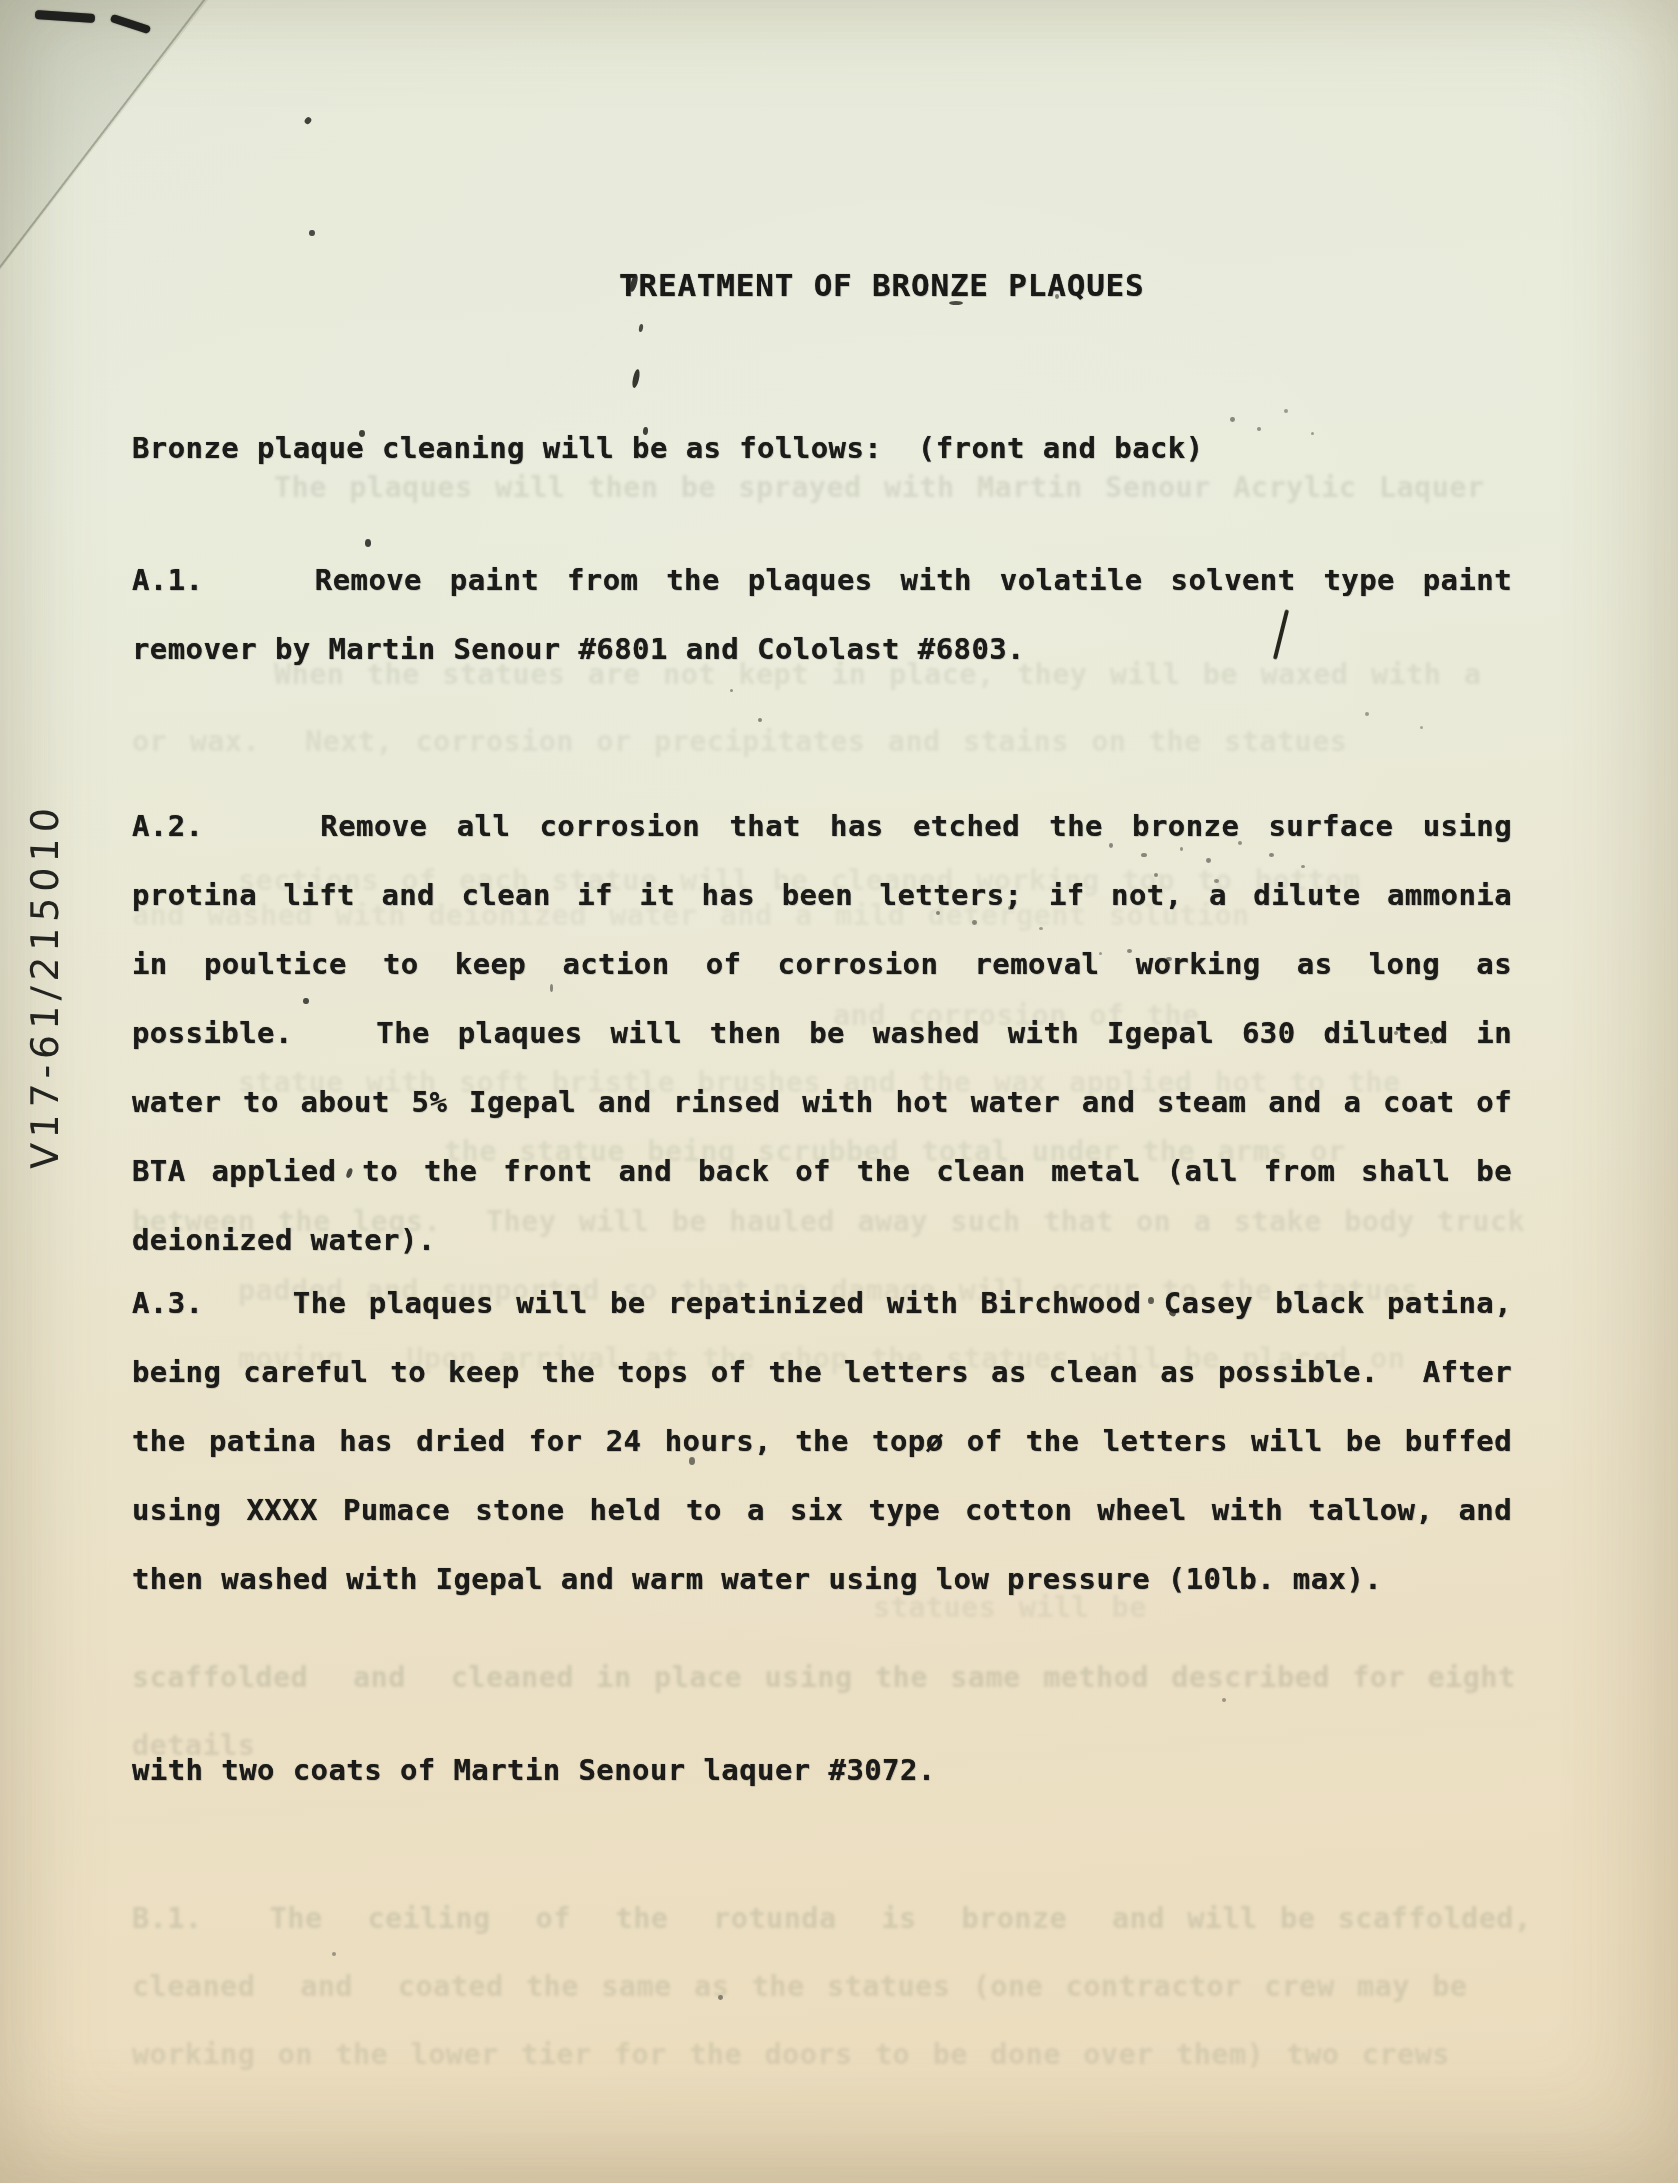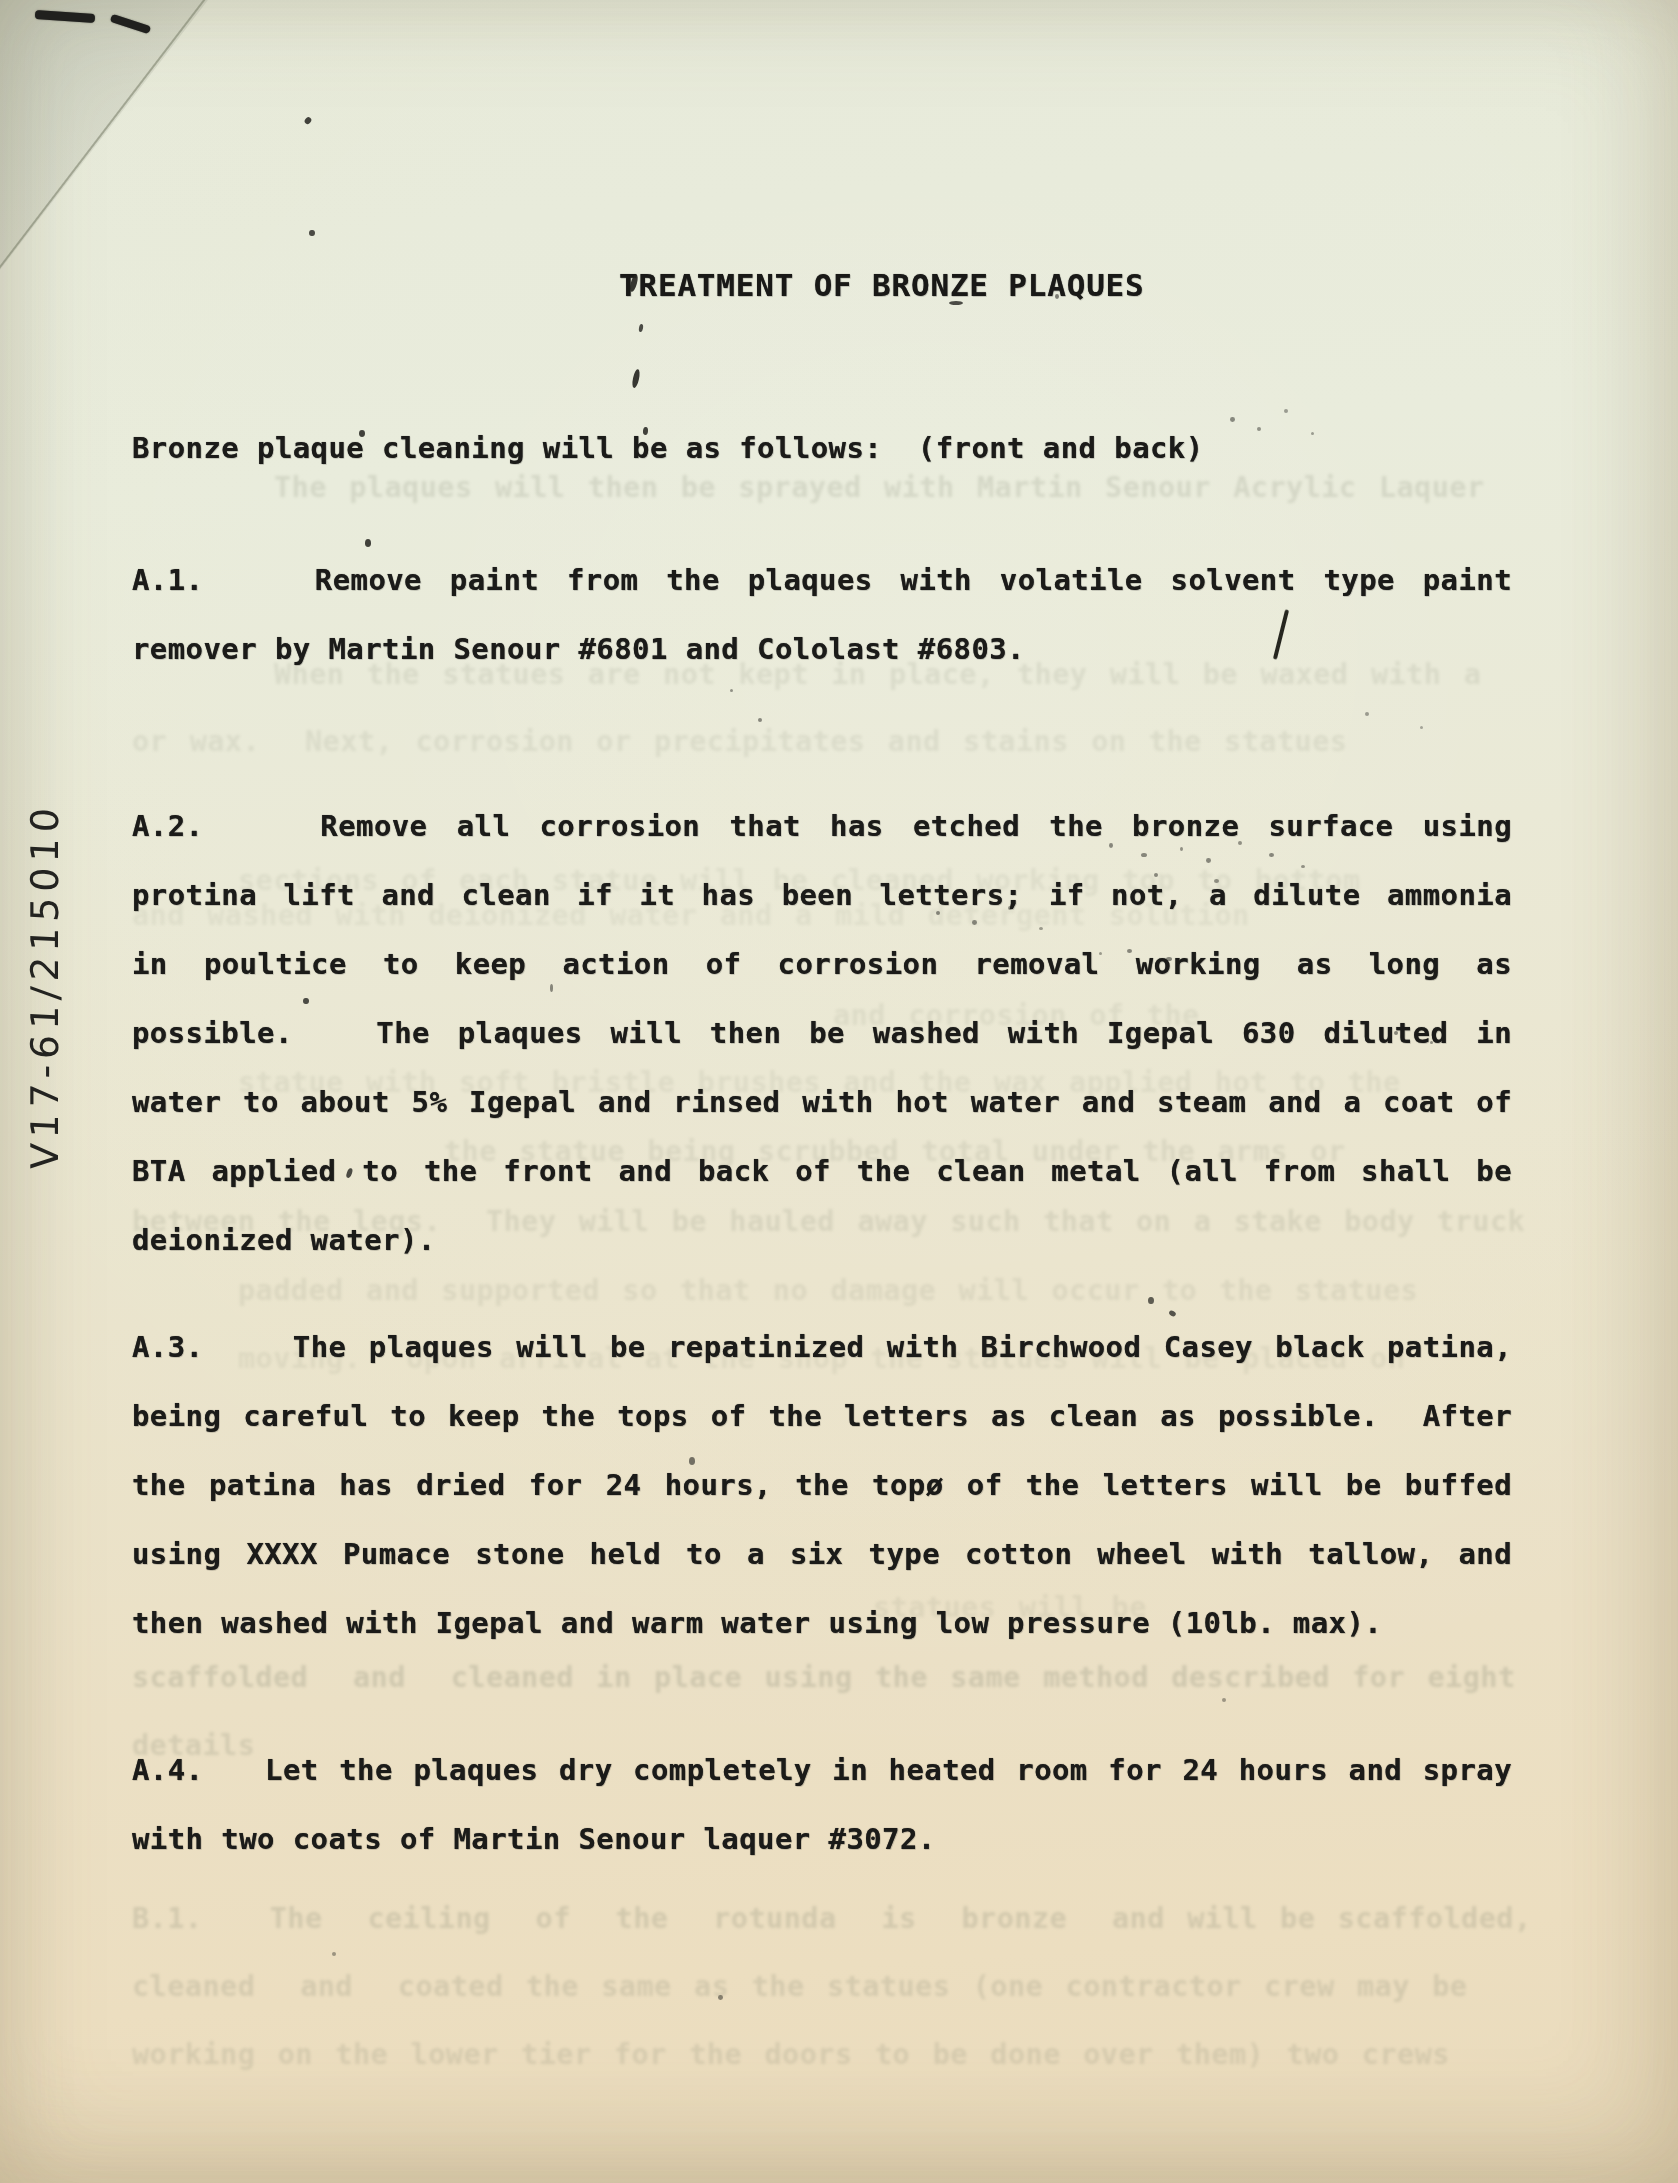--- a/index.html
+++ b/index.html
@@ -103,29 +103,28 @@
       </div>
       <div class="para" style="top: 792px;">
         <div class="line just">A.2.&nbsp;&nbsp;&nbsp; Remove all corrosion that has etched the bronze surface using</div>
         <div class="line just">protina lift and clean if it has been letters; if not, a dilute ammonia</div>
         <div class="line just">in poultice to keep action of corrosion removal working as long as</div>
         <div class="line just">possible.&nbsp;&nbsp; The plaques will then be washed with Igepal 630 diluted in</div>
         <div class="line just">water to about 5% Igepal and rinsed with hot water and steam and a coat of</div>
         <div class="line just">BTA applied to the front and back of the clean metal (all from shall be</div>
         <div class="line plain">deionized water).</div>
       </div>
-      <div class="para" style="top: 1313px;">
+      <div class="para" style="top: 1269px;">
         <div class="line just">A.3.&nbsp;&nbsp;&nbsp; The plaques will be repatinized with Birchwood Casey black patina,</div>
         <div class="line just">being careful to keep the tops of the letters as clean as possible.&nbsp; After</div>
         <div class="line just">the patina has dried for 24 hours, the topø of the letters will be buffed</div>
         <div class="line just">using XXXX Pumace stone held to a six type cotton wheel with tallow, and</div>
         <div class="line plain">then washed with Igepal and warm water using low pressure (10lb. max).</div>
       </div>
       <div class="para" style="top: 1736px;">
-        <div class="line just">A.4.&nbsp;&nbsp; Let the plaques dry completely in heated room for 24 hours and spray</div>
         <div class="line plain">with two coats of Martin Senour laquer #3072.</div>
       </div>
     </div>
 
   <div class="annotation">V17-61/215010</div>
   <div class="hand-slash"></div>
 
   <div class="speck-layer">
       <div class="speck" style="left: 305px; top: 117px; width: 5.6px; height: 7.1px; opacity: 0.85; transform: rotate(40deg);"></div>
       <div class="speck" style="left: 309px; top: 230px; width: 5.6px; height: 6.3px; opacity: 0.8; transform: rotate(0deg);"></div>

